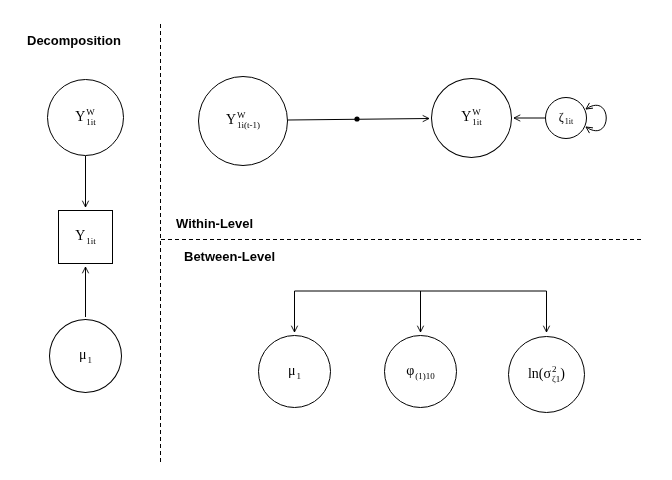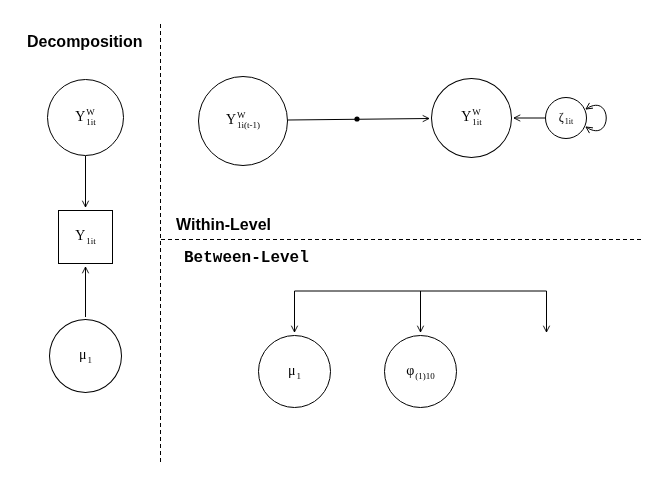--- a/index.html
+++ b/index.html
@@ -11,21 +11,21 @@
     color:#000;
     overflow:hidden;
   }
   svg.layer { position:absolute; left:0; top:0; }
   svg.layer line, svg.layer path { stroke:#000; stroke-width:1; fill:none; }
   svg.layer .dash { stroke-dasharray:4 3; }
   .heading {
     position:absolute;
     font-family:"Liberation Sans", sans-serif;
     font-weight:bold;
-    font-size:16px;
+    font-size:13px;
     white-space:nowrap;
   }
   .node {
     position:absolute;
     box-sizing:border-box;
     border:1px solid #000;
     background:#ffffff;
     display:flex; align-items:center; justify-content:center;
     font-size:14px;
   }
@@ -63,21 +63,21 @@
     <path d="M 586 109 C 613 91, 613 145, 586 127" marker-start="url(#ah)" marker-end="url(#ah)"></path>
 
     <line x1="294.5" y1="291" x2="546.5" y2="291"></line>
     <line x1="294.5" y1="291" x2="294.5" y2="332" marker-end="url(#ah)"></line>
     <line x1="420.5" y1="291" x2="420.5" y2="332" marker-end="url(#ah)"></line>
     <line x1="546.5" y1="291" x2="546.5" y2="332" marker-end="url(#ah)"></line>
   </svg>
 
   <div class="heading" style="left:27px; top:33px;">Decomposition</div>
   <div class="heading" style="left:176px; top:216px;">Within-Level</div>
-  <div class="heading" style="left:184px; top:249px;font-family:Liberation Mono, monospace;">Between-Level</div>
+  <div class="heading" style="left:184px; top:249px;">Between-Level</div>
 
   <div class="node circle" style="left:47px; top:79px; width:77px; height:77px;">
     <span class="lbl"><span>Y</span><span class="ss">
           <span class="sup">W</span>
           <span class="sub">1it</span>
         </span><span></span></span>
   </div>
 
   <div class="node" style="left:58px; top:210px; width:55px; height:54px;">
     <span class="lbl"><span>Y</span><span class="ss">
@@ -121,14 +121,20 @@
         </span><span></span></span>
   </div>
 
   <div class="node circle" style="left:384px; top:335px; width:73px; height:73px;">
     <span class="lbl"><span>φ</span><span class="ss">
           <span class="sup"></span>
           <span class="sub">(1)10</span>
         </span><span></span></span>
   </div>
 
+  <div class="node circle" style="left:508px; top:336px; width:77px; height:77px;">
+    <span class="lbl"><span>ln(σ</span><span class="ss">
+          <span class="sup">2</span>
+          <span class="sub">ζ1</span>
+        </span><span>)</span></span>
+  </div>
 
 </div>
 
 </body></html>

